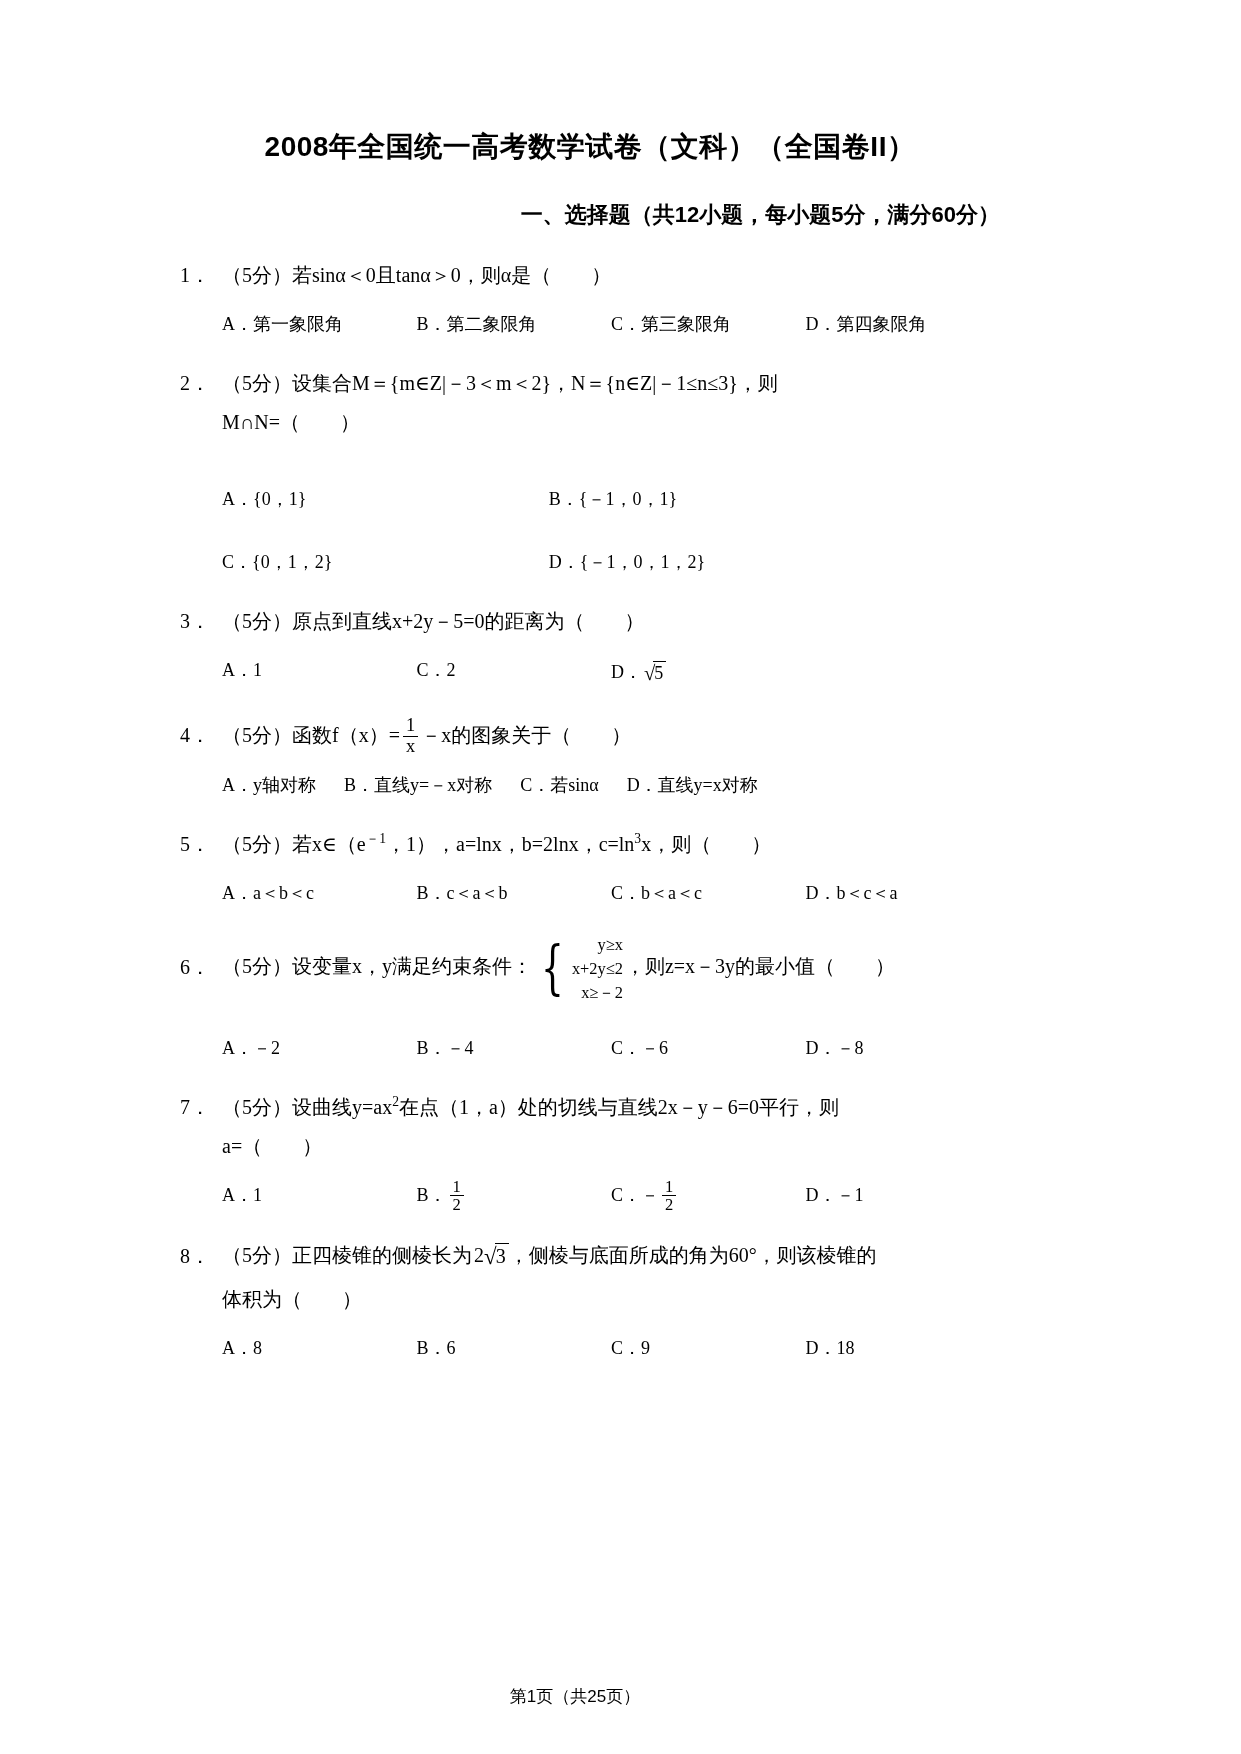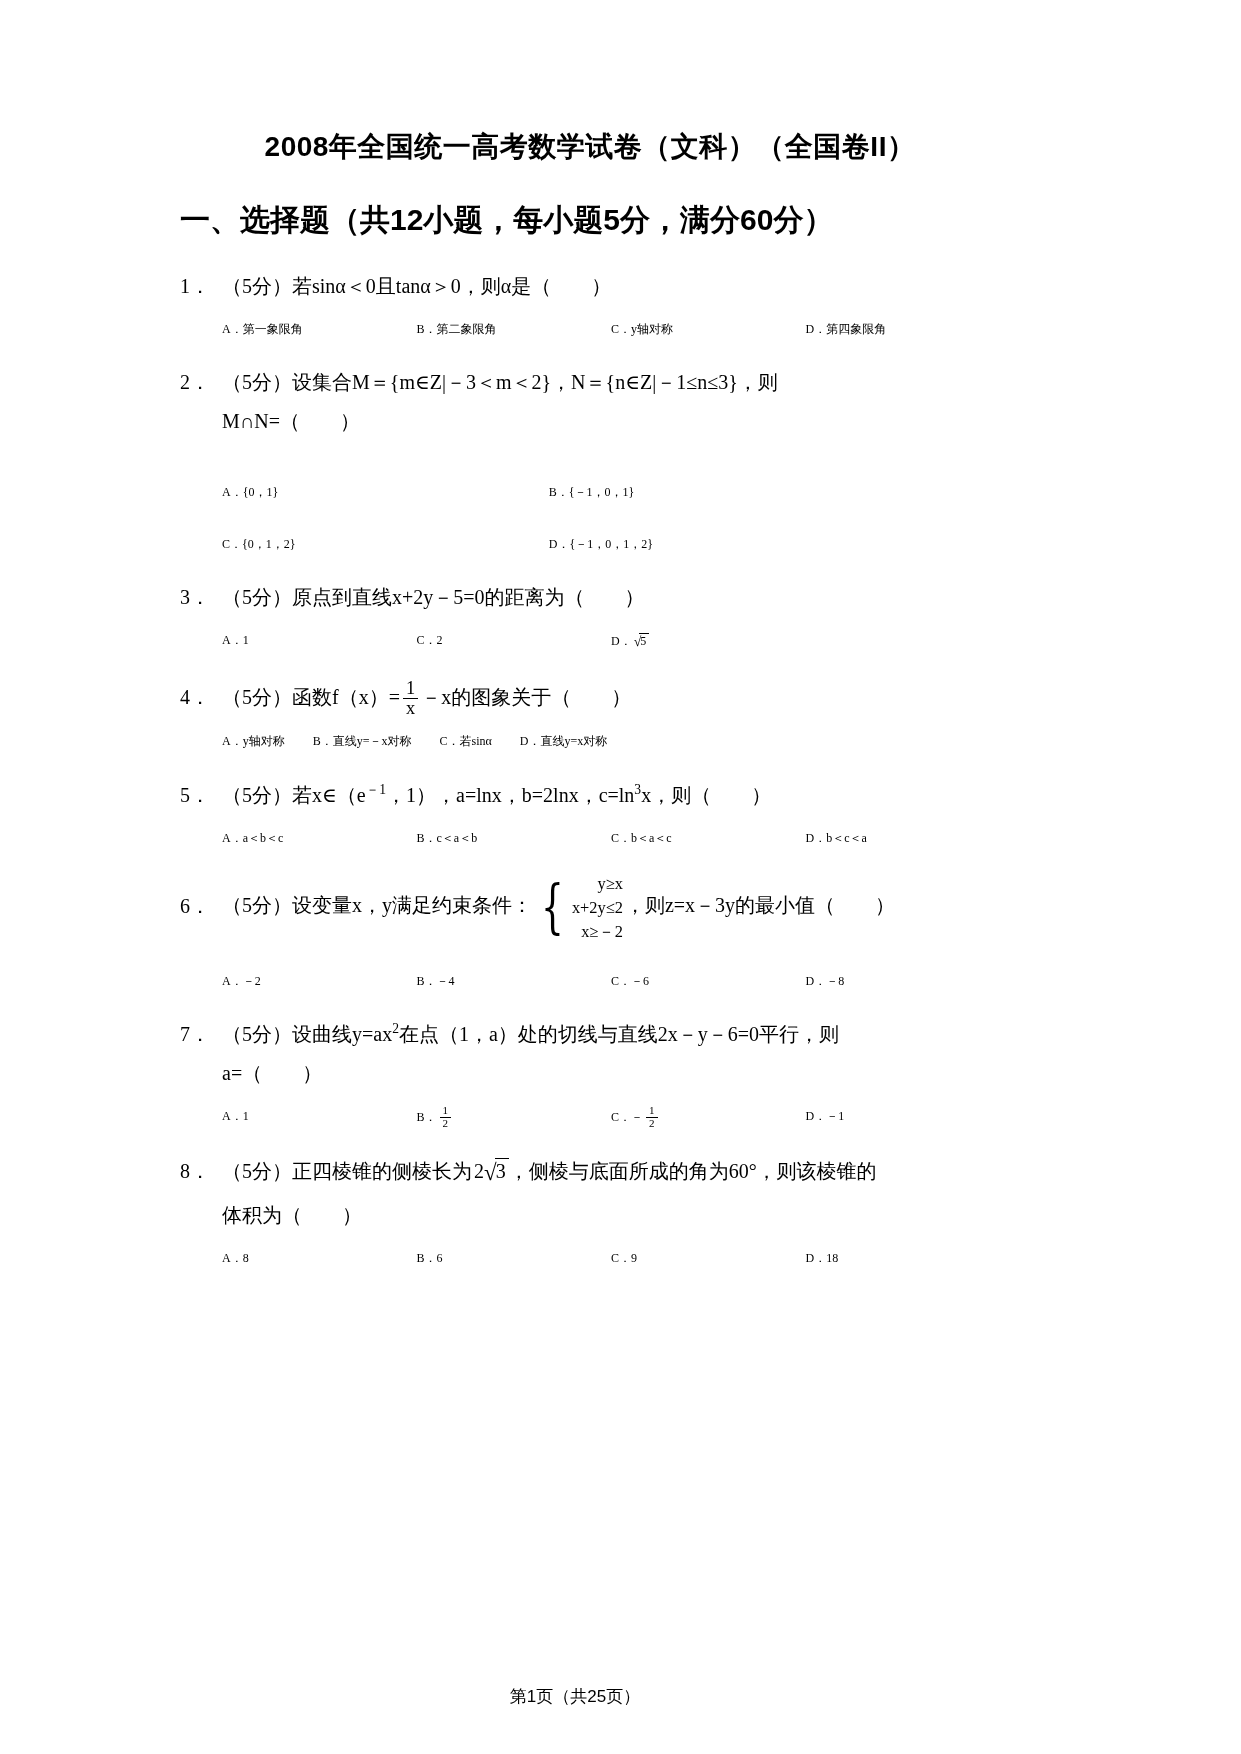--- a/index.html
+++ b/index.html
@@ -25,39 +25,40 @@
     font-family: "Liberation Sans", sans-serif;
     font-weight: bold;
     font-size: 28px;
     text-align: center;
     letter-spacing: 0.5px;
     margin: 0 0 34px 0;
   }
   .section-head {
     font-family: "Liberation Sans", sans-serif;
     font-weight: bold;
-    font-size: 30px;
+    font-size: 22px;
     margin: 12px 0 26px 0;
+    text-align: right;
   }
   .q {
     margin: 0 0 12px 0;
     font-size: 20px;
     line-height: 1.95;
   }
   .q-line {
     display: block;
   }
   .q-num {
     display: inline-block;
     min-width: 42px;
   }
   .opts {
     margin: 0 0 22px 0;
     padding-left: 42px;
-    font-size: 12px;
+    font-size: 18px;
     line-height: 1.95;
     font-family: Liberation Serif, serif;
   }
   .opts-grid {
     display: flex;
     flex-wrap: wrap;
   }
   .opt {
     white-space: nowrap;
   }
@@ -145,21 +146,21 @@
 
   <div class="section-head">一、选择题（共12小题，每小题5分，满分60分）</div>
 
   <div class="q">
     <span class="q-num">1．</span><span>（5分）若sinα＜0且tanα＞0，则α是（　　）</span>
   </div>
   <div class="opts">
     <div class="opts-grid w4">
       <span class="opt">A．第一象限角</span>
       <span class="opt">B．第二象限角</span>
-      <span class="opt">C．y轴对称</span>
+      <span class="opt">C．第三象限角</span>
       <span class="opt">D．第四象限角</span>
     </div>
   </div>
 
   <div class="q">
     <span class="q-line"><span class="q-num">2．</span><span>（5分）设集合M＝{m∈Z|－3＜m＜2}，N＝{n∈Z|－1≤n≤3}，则</span></span>
     <span class="q-line indent-cont">M∩N=（　　）</span>
   </div>
   <div class="opts">
     <div class="opts-grid w2">

